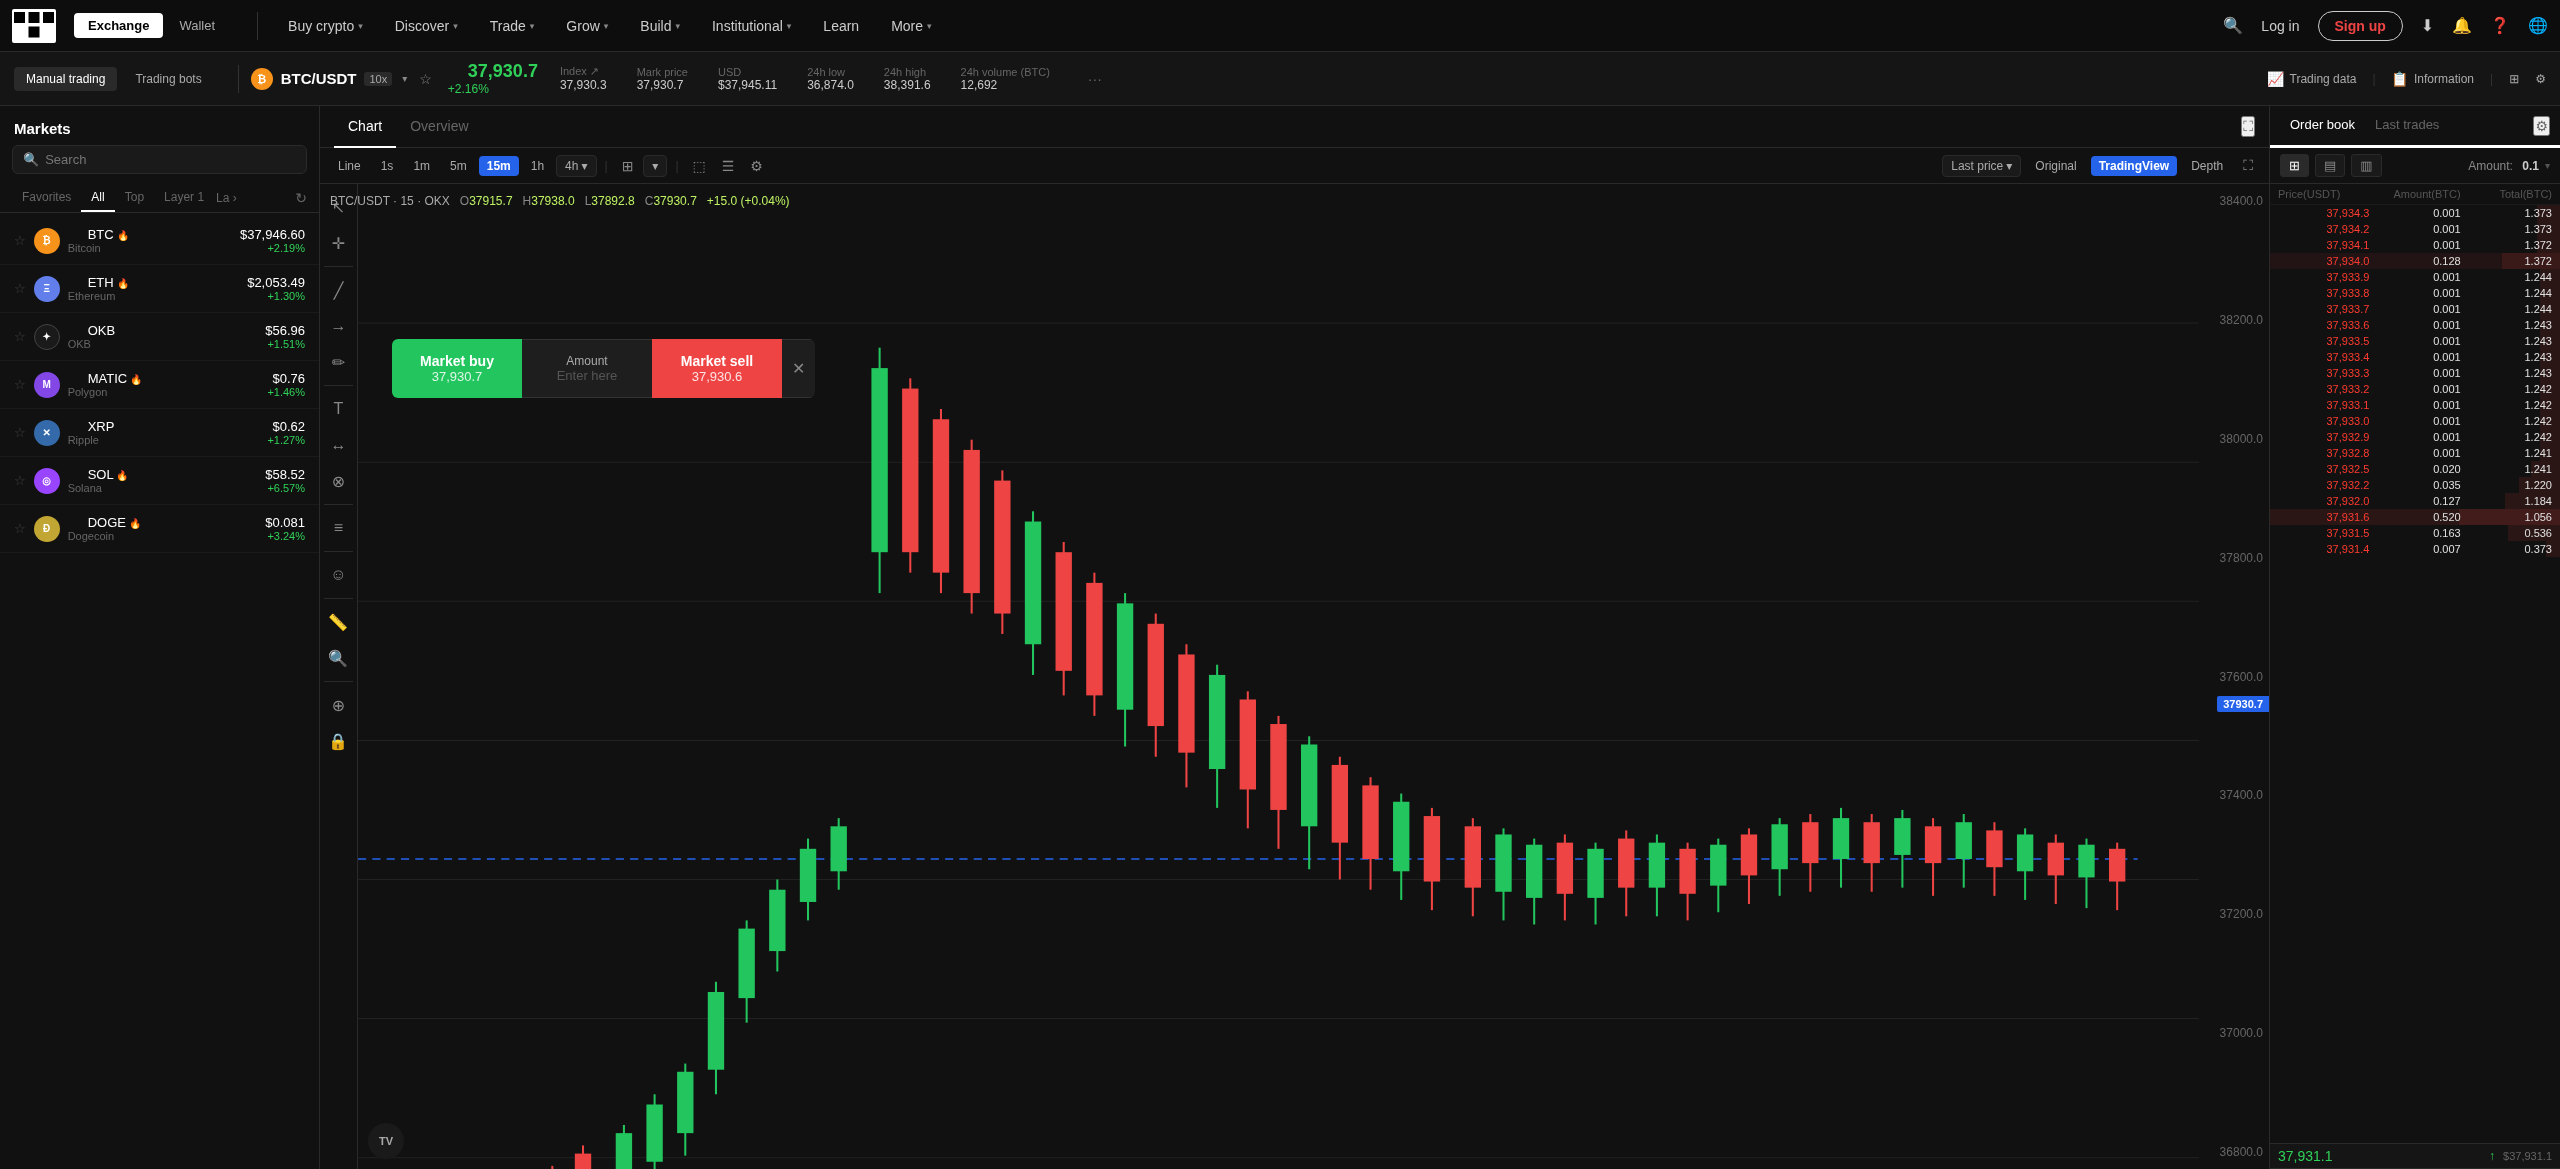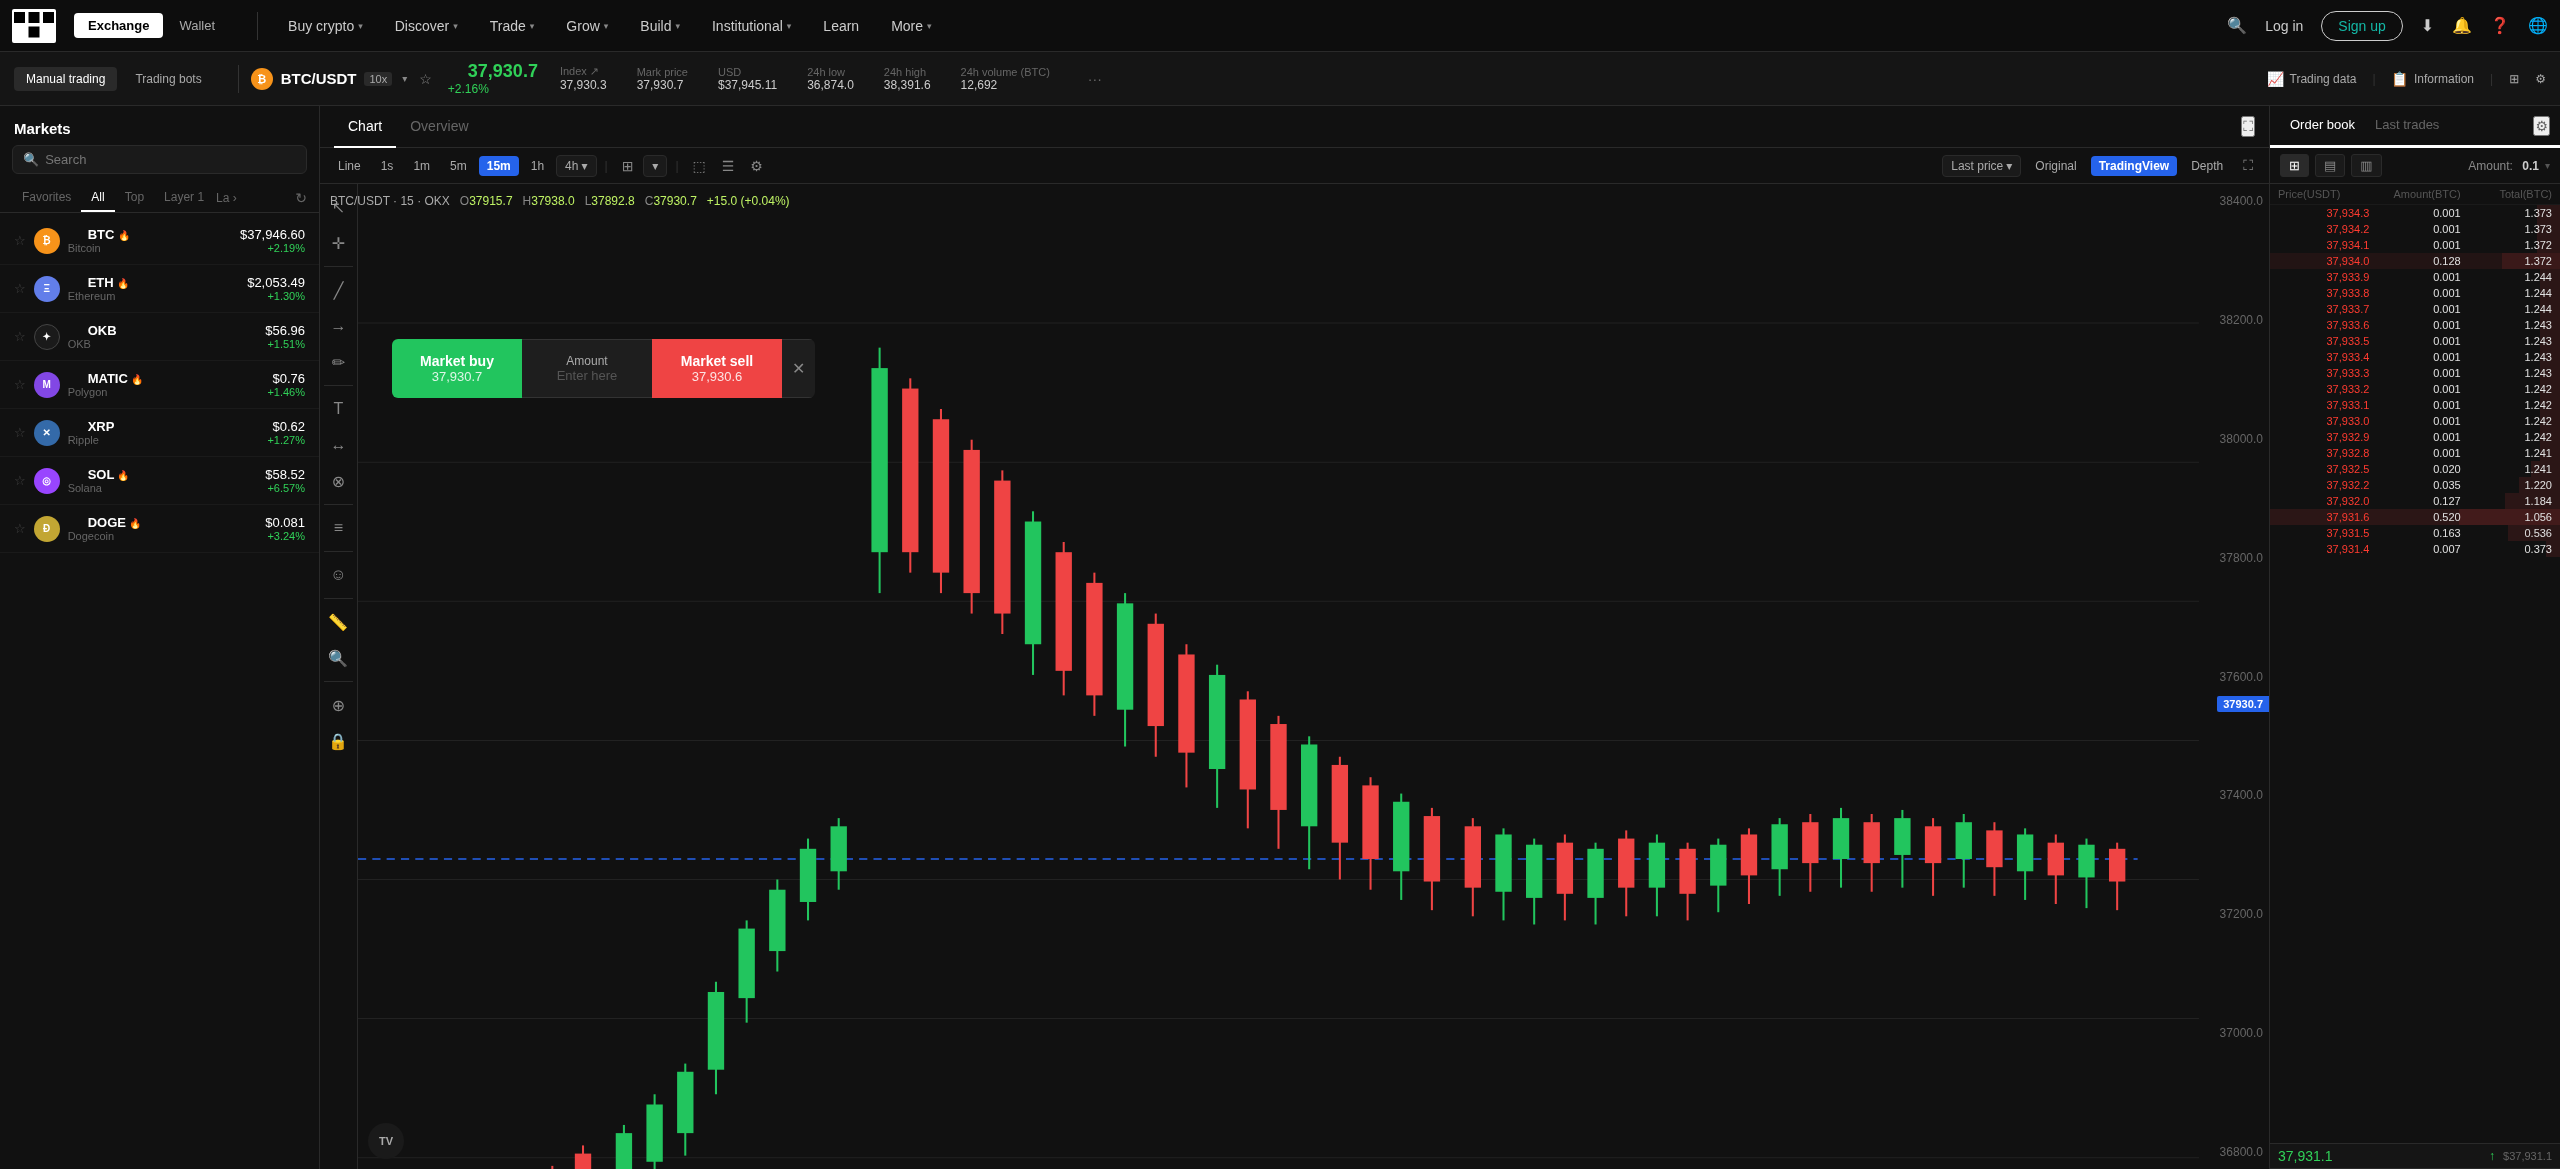--- a/index.html
+++ b/index.html
@@ -12,21 +12,21 @@
     .nav-tabs { display: flex; align-items: center; gap: 2px; margin-right: 14px; }
     .nav-tab { padding: 5px 14px; border-radius: 4px; cursor: pointer; font-size: 13px; color: #aaa; background: transparent; border: none; }
     .nav-tab.active { background: #fff; color: #000; font-weight: 600; }
     .nav-divider { width: 1px; height: 28px; background: #333; margin: 0 14px; }
     .nav-links { display: flex; align-items: center; gap: 0; }
     .nav-link { display: flex; align-items: center; gap: 4px; padding: 0 16px; height: 52px; font-size: 14px; color: #ccc; cursor: pointer; white-space: nowrap; }
     .nav-link .arrow { font-size: 9px; color: #888; }
     .nav-right { margin-left: auto; display: flex; align-items: center; gap: 18px; }
     .nav-icon-btn { background: none; border: none; color: #ccc; cursor: pointer; font-size: 16px; }
     .btn-login { background: none; border: none; color: #ccc; font-size: 14px; cursor: pointer; }
-    .btn-signup { background: none; border: 1px solid #ccc; color: #14b8a6; font-size: 14px; padding: 6px 16px; border-radius: 20px; cursor: pointer; }
+    .btn-signup { background: none; border: 1px solid #ccc; color: #ef4444; font-size: 14px; padding: 6px 16px; border-radius: 20px; cursor: pointer; font-weight: bold; }
 
     
     .trading-bar { display: flex; align-items: center; height: 54px; background: #151515; border-bottom: 1px solid #2a2a2a; padding: 0 14px; gap: 0; }
     .trading-mode { display: flex; gap: 6px; margin-right: 12px; }
     .mode-btn { padding: 5px 12px; border-radius: 4px; border: none; font-size: 12px; cursor: pointer; background: transparent; color: #aaa; }
     .mode-btn.active { background: #2a2a2a; color: #fff; }
     .t-divider { width: 1px; height: 28px; background: #333; margin: 0 12px; }
     .pair-section { display: flex; align-items: center; gap: 8px; }
     .pair-icon { width: 22px; height: 22px; background: #f7931a; border-radius: 50%; display: flex; align-items: center; justify-content: center; font-size: 11px; font-weight: 700; color: #fff; }
     .pair-name { font-size: 15px; font-weight: 600; color: #fff; }
@@ -57,21 +57,21 @@
     .filter-tabs { display: flex; align-items: center; padding: 0 12px; gap: 0; border-bottom: 1px solid #2a2a2a; margin-bottom: 4px; }
     .filter-tab { padding: 6px 10px; font-size: 12px; color: #666; cursor: pointer; border-bottom: 2px solid transparent; }
     .filter-tab.active { color: #fff; border-bottom: 2px solid #fff; }
     .filter-more { color: #666; font-size: 12px; margin-left: 2px; cursor: pointer; }
     .filter-refresh { margin-left: auto; color: #666; font-size: 14px; cursor: pointer; }
     .market-list { flex: 1; overflow-y: auto; }
     .market-item { display: flex; align-items: center; padding: 10px 14px; cursor: pointer; border-bottom: 1px solid #1a1a1a; }
     .market-star { color: #444; font-size: 13px; margin-right: 8px; cursor: pointer; }
     .market-coin-icon { width: 26px; height: 26px; border-radius: 50%; margin-right: 8px; display: flex; align-items: center; justify-content: center; font-size: 10px; font-weight: 700; color: #fff; flex-shrink: 0; }
     .market-info { flex: 1; }
-    .market-name { font-size: 13px; font-weight: 700; color: #fff; padding-left: 20px; }
+    .market-name { font-size: 13px; font-weight: 400; color: #fff; padding-left: 20px; }
     .market-subname { font-size: 11px; color: #666; }
     .market-price-col { text-align: right; margin-left: 26px; }
     .market-price { font-size: 13px; color: #fff; font-weight: 500; }
     .market-change { font-size: 11px; }
     .green { color: #30d158; }
 
     
     .chart-area { flex: 1; background: #111; display: flex; flex-direction: column; border-right: 1px solid #2a2a2a; }
     .chart-tabs { display: flex; align-items: center; padding: 0 14px; border-bottom: 1px solid #2a2a2a; height: 42px; gap: 0; }
     .chart-tab { padding: 0 14px; height: 42px; display: flex; align-items: center; font-size: 14px; color: #666; cursor: pointer; border-bottom: 2px solid transparent; }

